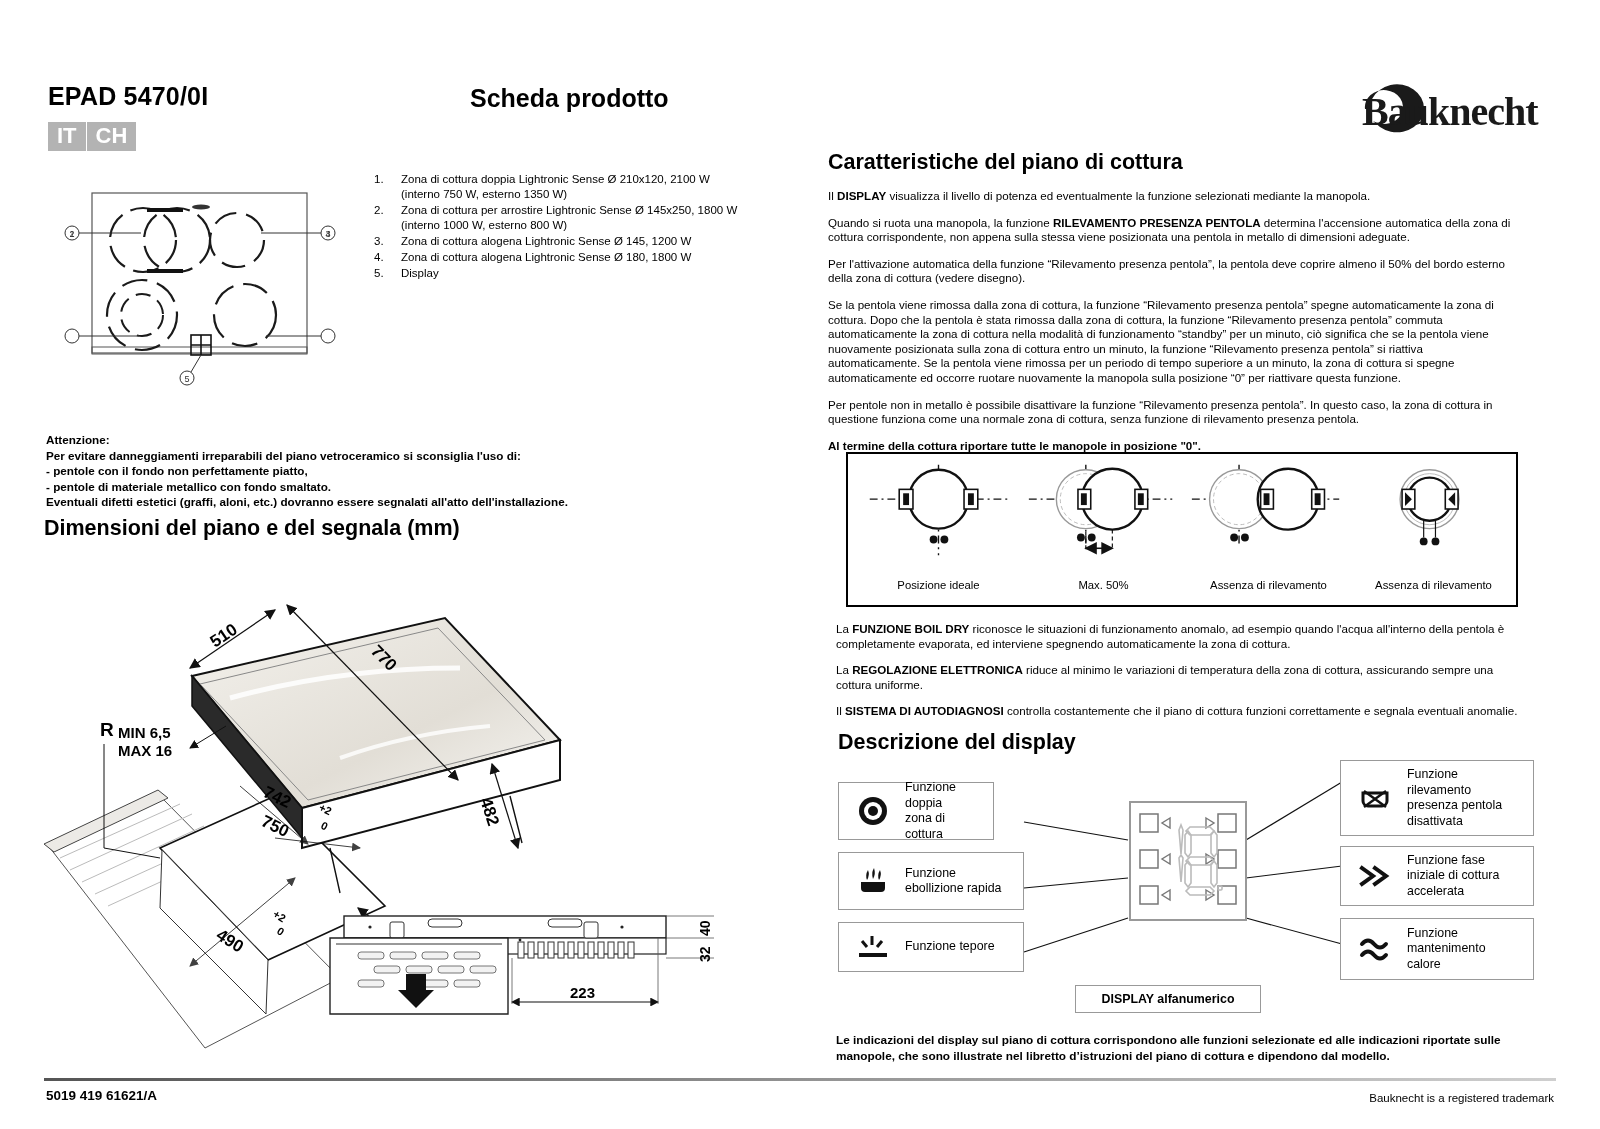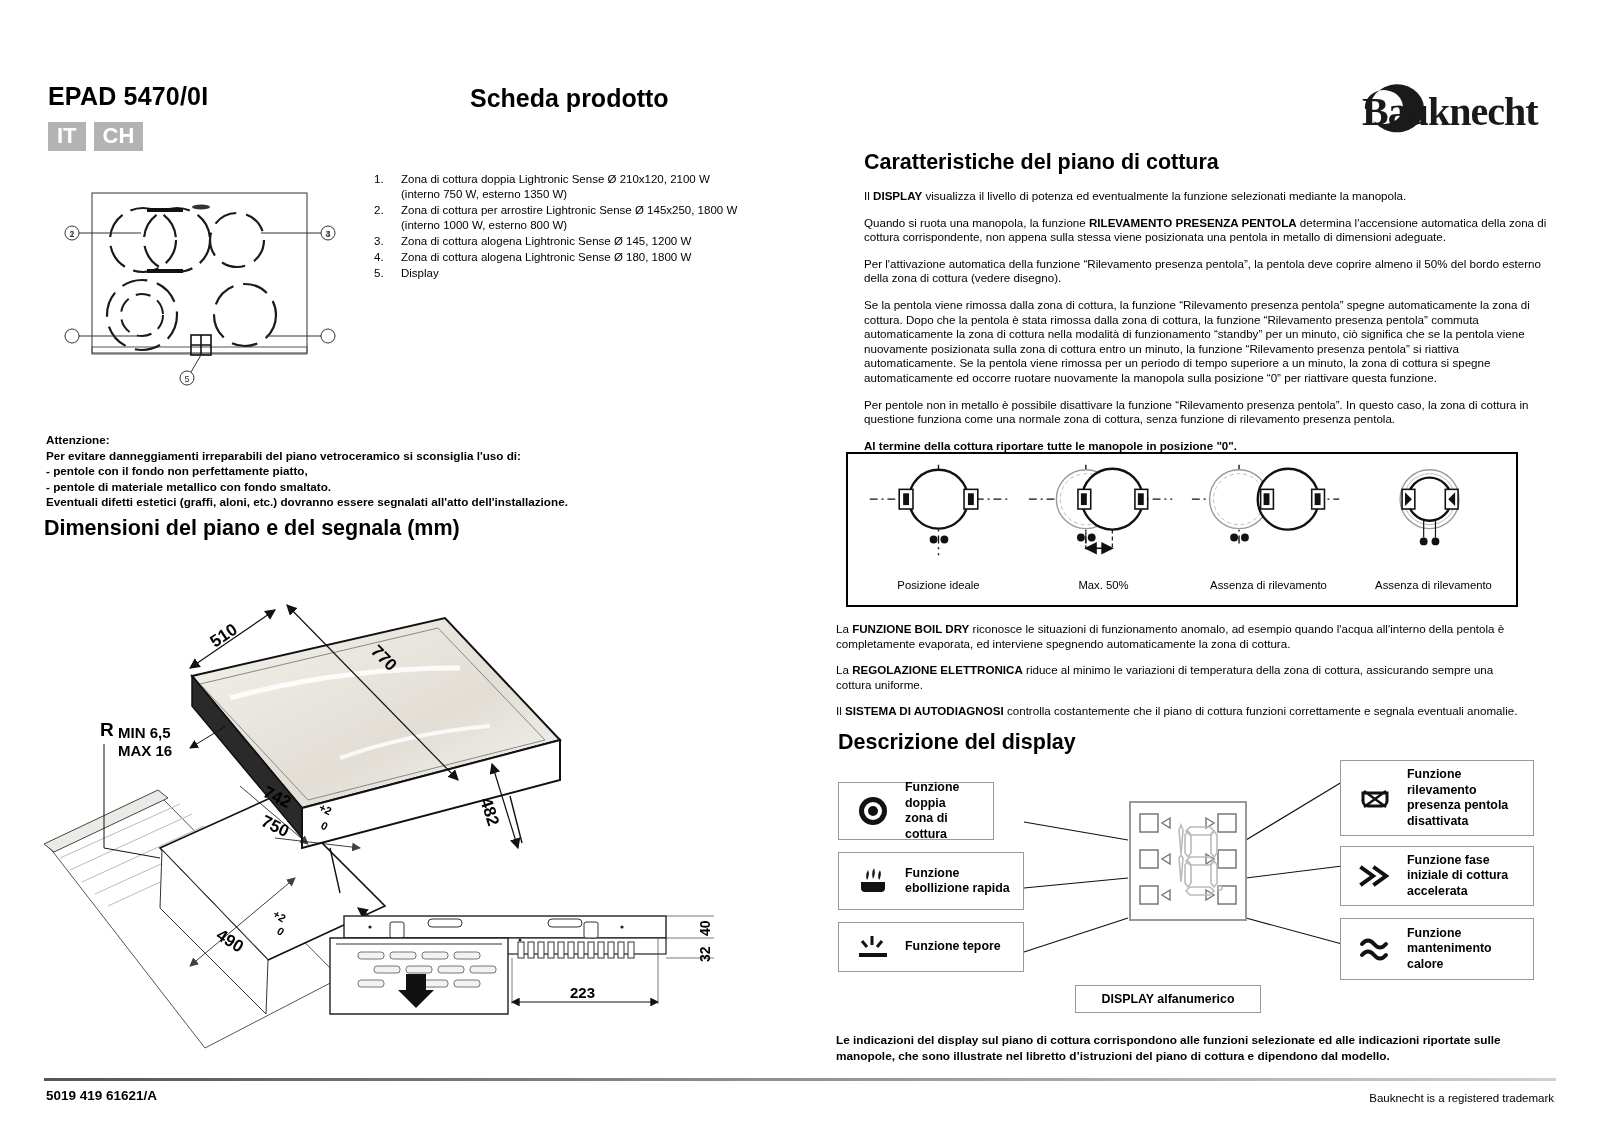--- a/index.html
+++ b/index.html
@@ -12,21 +12,21 @@
     position: relative;
     overflow: hidden;
   }
   .page { position: relative; width: 1600px; height: 1129px; }
 
   
   .model-code {
     position: absolute; left: 48px; top: 82px;
     font-size: 25px; font-weight: bold; letter-spacing: .2px;
   }
-  .lang-badges { position: absolute; left: 48px; top: 122px; display: flex; gap: 8px; }
+  .lang-badges { position: absolute; left: 48px; top: 122px; display: flex; gap: 1px; }
   .lang-badge {
     background: #b3b3b3; color: #fff; font-weight: bold;
     font-size: 22px; padding: 2px 9px 4px 9px; line-height: 1.05;
   }
   .doc-title {
     position: absolute; left: 470px; top: 84px;
     font-size: 25px; font-weight: bold;
   }
   .logo {
     position: absolute; right: 42px; top: 78px;
@@ -43,21 +43,21 @@
   .warn { position: absolute; left: 46px; top: 432px; width: 640px;
           font-size: 11.7px; font-weight: bold; line-height: 15.6px; }
 
   .h2 { font-size: 21.5px; font-weight: bold; }
   .dims-title { position: absolute; left: 44px; top: 516px; }
 
   .dim-fig { position: absolute; left: 40px; top: 548px; width: 570px; height: 520px; }
   .side-fig { position: absolute; left: 322px; top: 890px; width: 420px; height: 130px; }
 
   
-  .rcol { position: absolute; left: 864px; top: 150px; width: 690px; }
+  .rcol { position: absolute; left: 828px; top: 150px; width: 690px; }
   .rcol h2 { margin: 0 0 14px 0; }
   .p { font-size: 11.6px; line-height: 14.6px; margin: 0 0 12px 0; }
   .p b { font-weight: bold; }
   .p.bold { font-weight: bold; }
 
   .detect-box {
     position: absolute; left: 846px; top: 452px; width: 672px; height: 155px;
     border: 2px solid #000; background: #fff;
   }
   .detect-cells { display: flex; height: 100%; padding-left: 8px; }
@@ -69,21 +69,21 @@
 
   .post-detect { position: absolute; left: 836px; top: 622px; width: 692px; }
 
   .display-title { position: absolute; left: 838px; top: 730px; }
 
   
   .fbox {
     position: absolute; border: 1px solid #999; background: #fff;
     display: flex; align-items: center; gap: 10px; padding: 0 12px;
   }
-  .fbox .flabel { font-size: 12.4px; font-weight: bold; line-height: 15.5px; }
+  .fbox .flabel { font-size: 12.4px; font-weight: normal; line-height: 15.5px; }
   .ficon { flex: none; width: 44px; display: flex; align-items: center; justify-content: center; }
 
   .fb-left1 { left: 838px; top: 782px;  width: 156px; height: 58px; }
   .fb-left2 { left: 838px; top: 852px;  width: 186px; height: 58px; }
   .fb-left3 { left: 838px; top: 922px;  width: 186px; height: 50px; }
   .fb-right1{ left: 1340px; top: 760px; width: 194px; height: 76px; }
   .fb-right2{ left: 1340px; top: 846px; width: 194px; height: 60px; }
   .fb-right3{ left: 1340px; top: 918px; width: 194px; height: 62px; }
 
   .display-panel { position: absolute; left: 1128px; top: 800px; width: 120px; height: 122px; }

